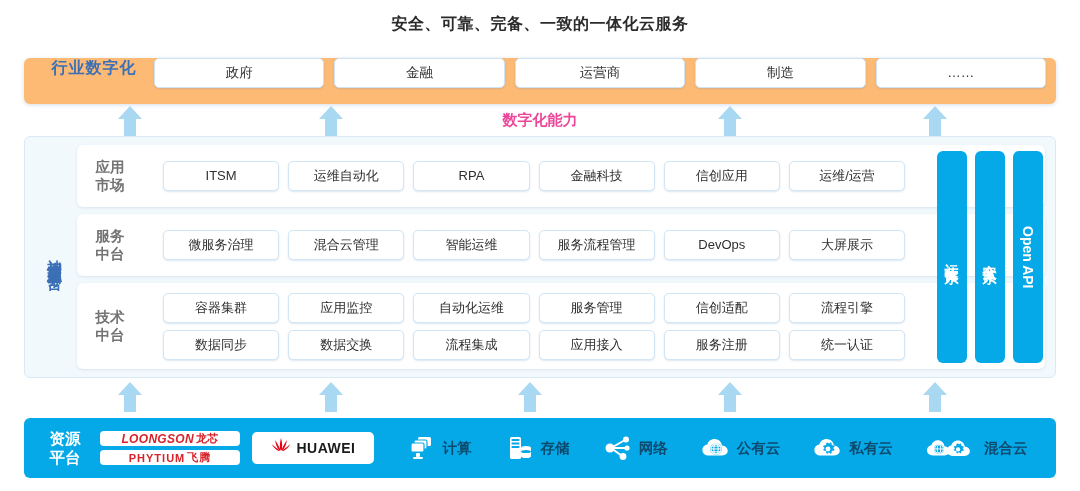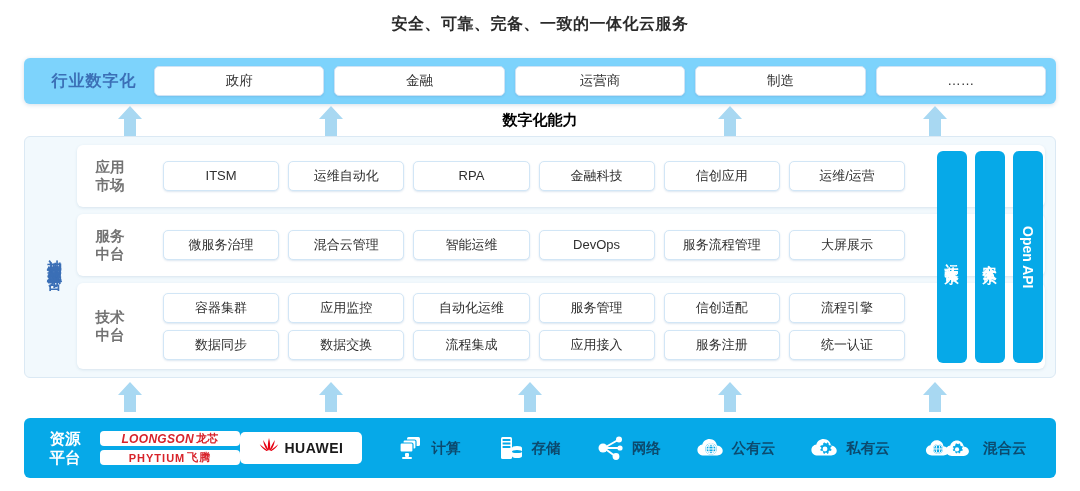--- a/index.html
+++ b/index.html
@@ -15,44 +15,44 @@
   .title {
     position: absolute; top: 14px; left: 0; width: 1080px;
     text-align: center;
     font-size: 16px; font-weight: bold; color: #2b2b2b;
     letter-spacing: .5px;
   }
 
   
   .industry-panel {
     position: absolute; left: 24px; top: 58px; width: 1032px; height: 46px;
-    background: #7dd3fc; border-radius: 6px;
+    background: #fdba74; border-radius: 6px;
     box-shadow: 0 1px 4px rgba(30,80,130,.18);
-    display: flex; align-items: center; padding: 0 10px;
+    display: flex; padding: 0 10px;
   }
   .industry-label {
     font-size: 16px; font-weight: bold; color: #3b6fb6;
     width: 120px; text-align: center; flex: none; letter-spacing: 1px;
   }
   .industry-items { display: flex; flex: 1; gap: 10px; }
   .ind-box {
     flex: 1; height: 30px; line-height: 28px;
     border: 1px solid #cfe3f5; border-radius: 5px;
     background: #fff; text-align: center;
     font-size: 13.5px; color: #333;
     box-shadow: 0 1px 2px rgba(80,130,180,.22);
   }
 
   
   .band-top {
     position: absolute; left: 0; top: 104px; width: 1080px; height: 34px;
   }
   .cap-label {
     position: absolute; left: 0; top: 7px; width: 1080px; text-align: center;
-    font-size: 15px; font-weight: bold; color: #000000;
+    font-size: 15px; font-weight: bold; color: #ec4899;
   }
   .arrow {
     position: absolute; width: 26px; height: 30px;
   }
   .arrow svg { display: block; width: 26px; height: 30px; }
 
   
   .platform {
     position: absolute; left: 24px; top: 136px; width: 1032px; height: 242px;
     background: #f2f9fd; border: 1px solid #dbe9f4; border-radius: 6px;
@@ -125,21 +125,21 @@
     display:flex; align-items:center; justify-content:center;
     font-size: 12px; font-weight: bold; color:#d8232a;
     letter-spacing: .3px; white-space: nowrap;
   }
   .logo-chip .cn { font-size: 11px; margin-left: 2px; }
   .logo-chip.phytium { font-size: 11px; letter-spacing: 1px; }
 
   .huawei-chip {
     background:#fff; border-radius: 5px; height: 32px; width: 122px;
     display:flex; align-items:center; justify-content:center; gap:6px;
-    flex: none;
+    margin-left: 12px; flex: none;
   }
   .huawei-chip .hw-name { font-size: 14px; font-weight: bold; color:#1a1a1a; letter-spacing:.5px; }
 
   .res-items { display:flex; align-items:center; flex:1; justify-content: space-around; margin-left: 16px; }
   .res-item { display:flex; align-items:center; gap: 6px; color:#0c4a6e; font-weight:bold; font-size:14.5px; }
   .res-item .ic { width: 30px; height: 28px; display:flex; align-items:center; justify-content:center; }
   .res-item.hybrid .ic { width: 52px; }
 </style>
 </head>
 <body>
@@ -208,22 +208,22 @@
       <div class="sect svc">
         <div class="sect-label">
           <div>服务</div>
           <div>中台</div>
         </div>
         <div class="cells">
           <div class="cell-row">
             <div class="cell">微服务治理</div>
             <div class="cell">混合云管理</div>
             <div class="cell">智能运维</div>
+            <div class="cell">服务流程管理</div>
             <div class="cell">DevOps</div>
-            <div class="cell">服务流程管理</div>
             <div class="cell">大屏展示</div>
           </div>
         </div>
       </div>
 
       <div class="sect tech">
         <div class="sect-label">
           <div>技术</div>
           <div>中台</div>
         </div>

